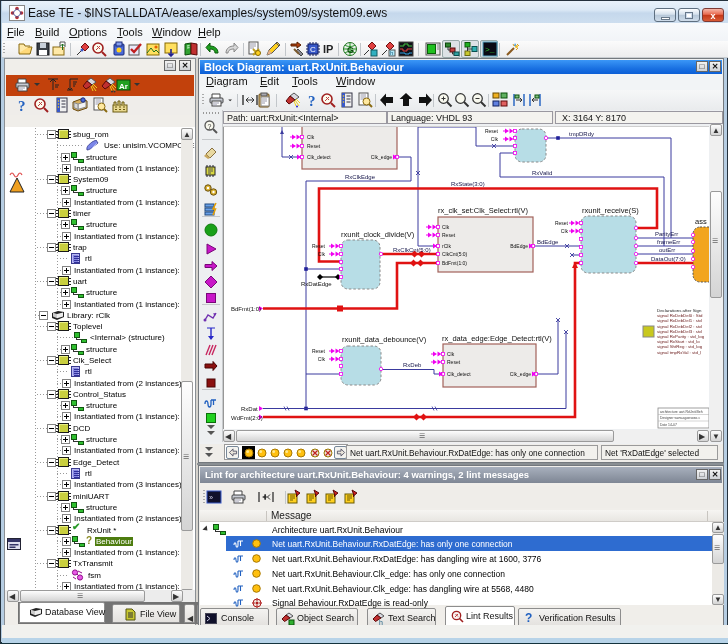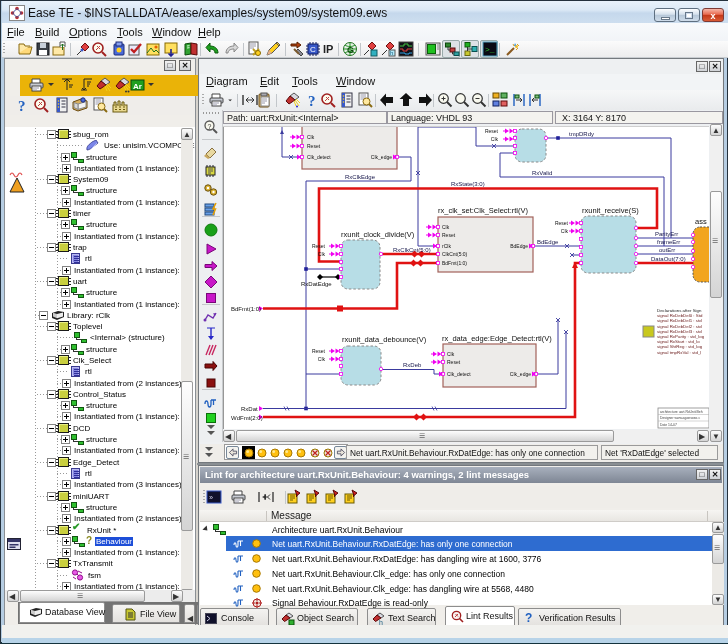--- a/index.html
+++ b/index.html
@@ -19,21 +19,21 @@
 u{text-decoration:underline}
 #tools{position:absolute;left:1px;top:40px;width:726px;height:17px;background:linear-gradient(#fbfbfb,#ededee);border-bottom:1px solid #c9cdd1}
 .tbi{position:absolute;top:0px;width:16px;height:16px}
 .tsep{position:absolute;top:2px;width:1px;height:13px;background:#c2c6ca}
 
 #client{position:absolute;left:1px;top:57px;width:722px;height:575px;background:transparent}
 
 #dbp{position:absolute;left:2px;top:0px;width:192px;height:575px;background:#f0eeea;border:1px solid #8a8f94}
 #dbp .cap{position:absolute;left:1px;top:1px;width:188px;height:14px;background:linear-gradient(180deg,#a8b0bd,#7e8694);color:#fff;font-weight:bold;font-size:9.5px;line-height:14px;padding-left:4px}
 .minibtn{position:absolute;top:1px;width:12px;height:11px;background:linear-gradient(#f2f2f2,#cfd2d6);border:1px solid #666;color:#111;font-size:8px;font-weight:bold;text-align:center;line-height:10px}
-#dbtb1{position:absolute;left:15px;top:16px;width:188px;height:21px;background:#eab308}
+#dbtb1{position:absolute;left:1px;top:16px;width:188px;height:21px;background:#c2410c}
 #dbtb2{position:absolute;left:1px;top:37px;width:188px;height:19px;background:#efedea}
 #tree{position:absolute;left:0px;top:68px;width:190px;height:475px;background:#fff;overflow:hidden}
 .r{position:absolute;left:0;height:11px;font-size:8px;line-height:10px;color:#000;white-space:nowrap}
 .pm{position:absolute;width:9px;height:9px;background:#fff;border:1px solid #848484}
 .pm i{position:absolute;left:1px;top:3px;width:5px;height:1px;background:#000}
 .pm.pl b{position:absolute;left:3px;top:1px;width:1px;height:5px;background:#000}
 .chip{position:absolute;width:11px;height:10px;background:#c9cf3f;border:1px solid #1a1a1a;box-shadow:inset 1px 1px 0 #e8ee83}
 .chip i{position:absolute;left:-3px;top:1px;width:3px;height:8px;background:repeating-linear-gradient(180deg,#222 0 1px,transparent 1px 3px)}
 .chip b{position:absolute;right:-3px;top:1px;width:3px;height:8px;background:repeating-linear-gradient(180deg,#222 0 1px,transparent 1px 3px)}
 .st{position:absolute;width:13px;height:11px}
@@ -700,21 +700,21 @@
             <span class="pm pl" style="left:57px;top:1px">
               <i></i>
               <b></b>
             </span>
             <span class="st" style="left:67px;top:0px">
               <u></u>
               <i></i>
               <b></b>
             </span>
             <span style="position:absolute;left:81px;top:0px;color:#8a8a20;font-weight:bold;font-size:10px">?</span>
-            <span style="position:absolute;left:90px;top:1px"><span style="background:#1d4ed8;color:#fff;padding:0 1px">Behaviour</span></span>
+            <span style="position:absolute;left:90px;top:1px"><span style="background:#4d7c0f;color:#fff;padding:0 1px">Behaviour</span></span>
           </div>
 <div class="r" style="top:420px">
             <i class="lh" style="left:52px;top:5px;width:5px"></i>
             <span class="pm pl" style="left:57px;top:1px">
               <i></i>
               <b></b>
             </span>
             <span style="position:absolute;left:69px;top:1px">Instantiated from (1 instance):</span>
           </div>
 <div class="r" style="top:431px">
@@ -800,20 +800,21 @@
           </span>
 <span class="tab" style="left:166px;width:11px">
             <span class="sarr" style="left:2px;top:5px">◀</span>
           </span>
 <span class="tab" style="left:179px;width:11px">
             <span class="sarr" style="left:2px;top:5px;color:#000">▶</span>
           </span>
         </div>
   </div>
   <div id="bd">
+    <div class="cap">Block Diagram: uart.RxUnit.Behaviour</div>
     <span class="minibtn" style="left:497px;top:2px">□</span>
     <span class="minibtn" style="left:510px;top:2px">✕</span>
     <div id="bdmenu">
       <span style="left:6px"><u>D</u>iagram</span>
       <span style="left:60px"><u>E</u>dit</span>
       <span style="left:92px"><u>T</u>ools</span>
       <span style="left:136px"><u>W</u>indow</span>
     </div>
     <div id="bdtools">
           <i style="position:absolute;left:2px;top:4px;width:2px;height:12px;display:block;background:repeating-linear-gradient(180deg,#aaa 0 1px,transparent 1px 3px)"></i>

